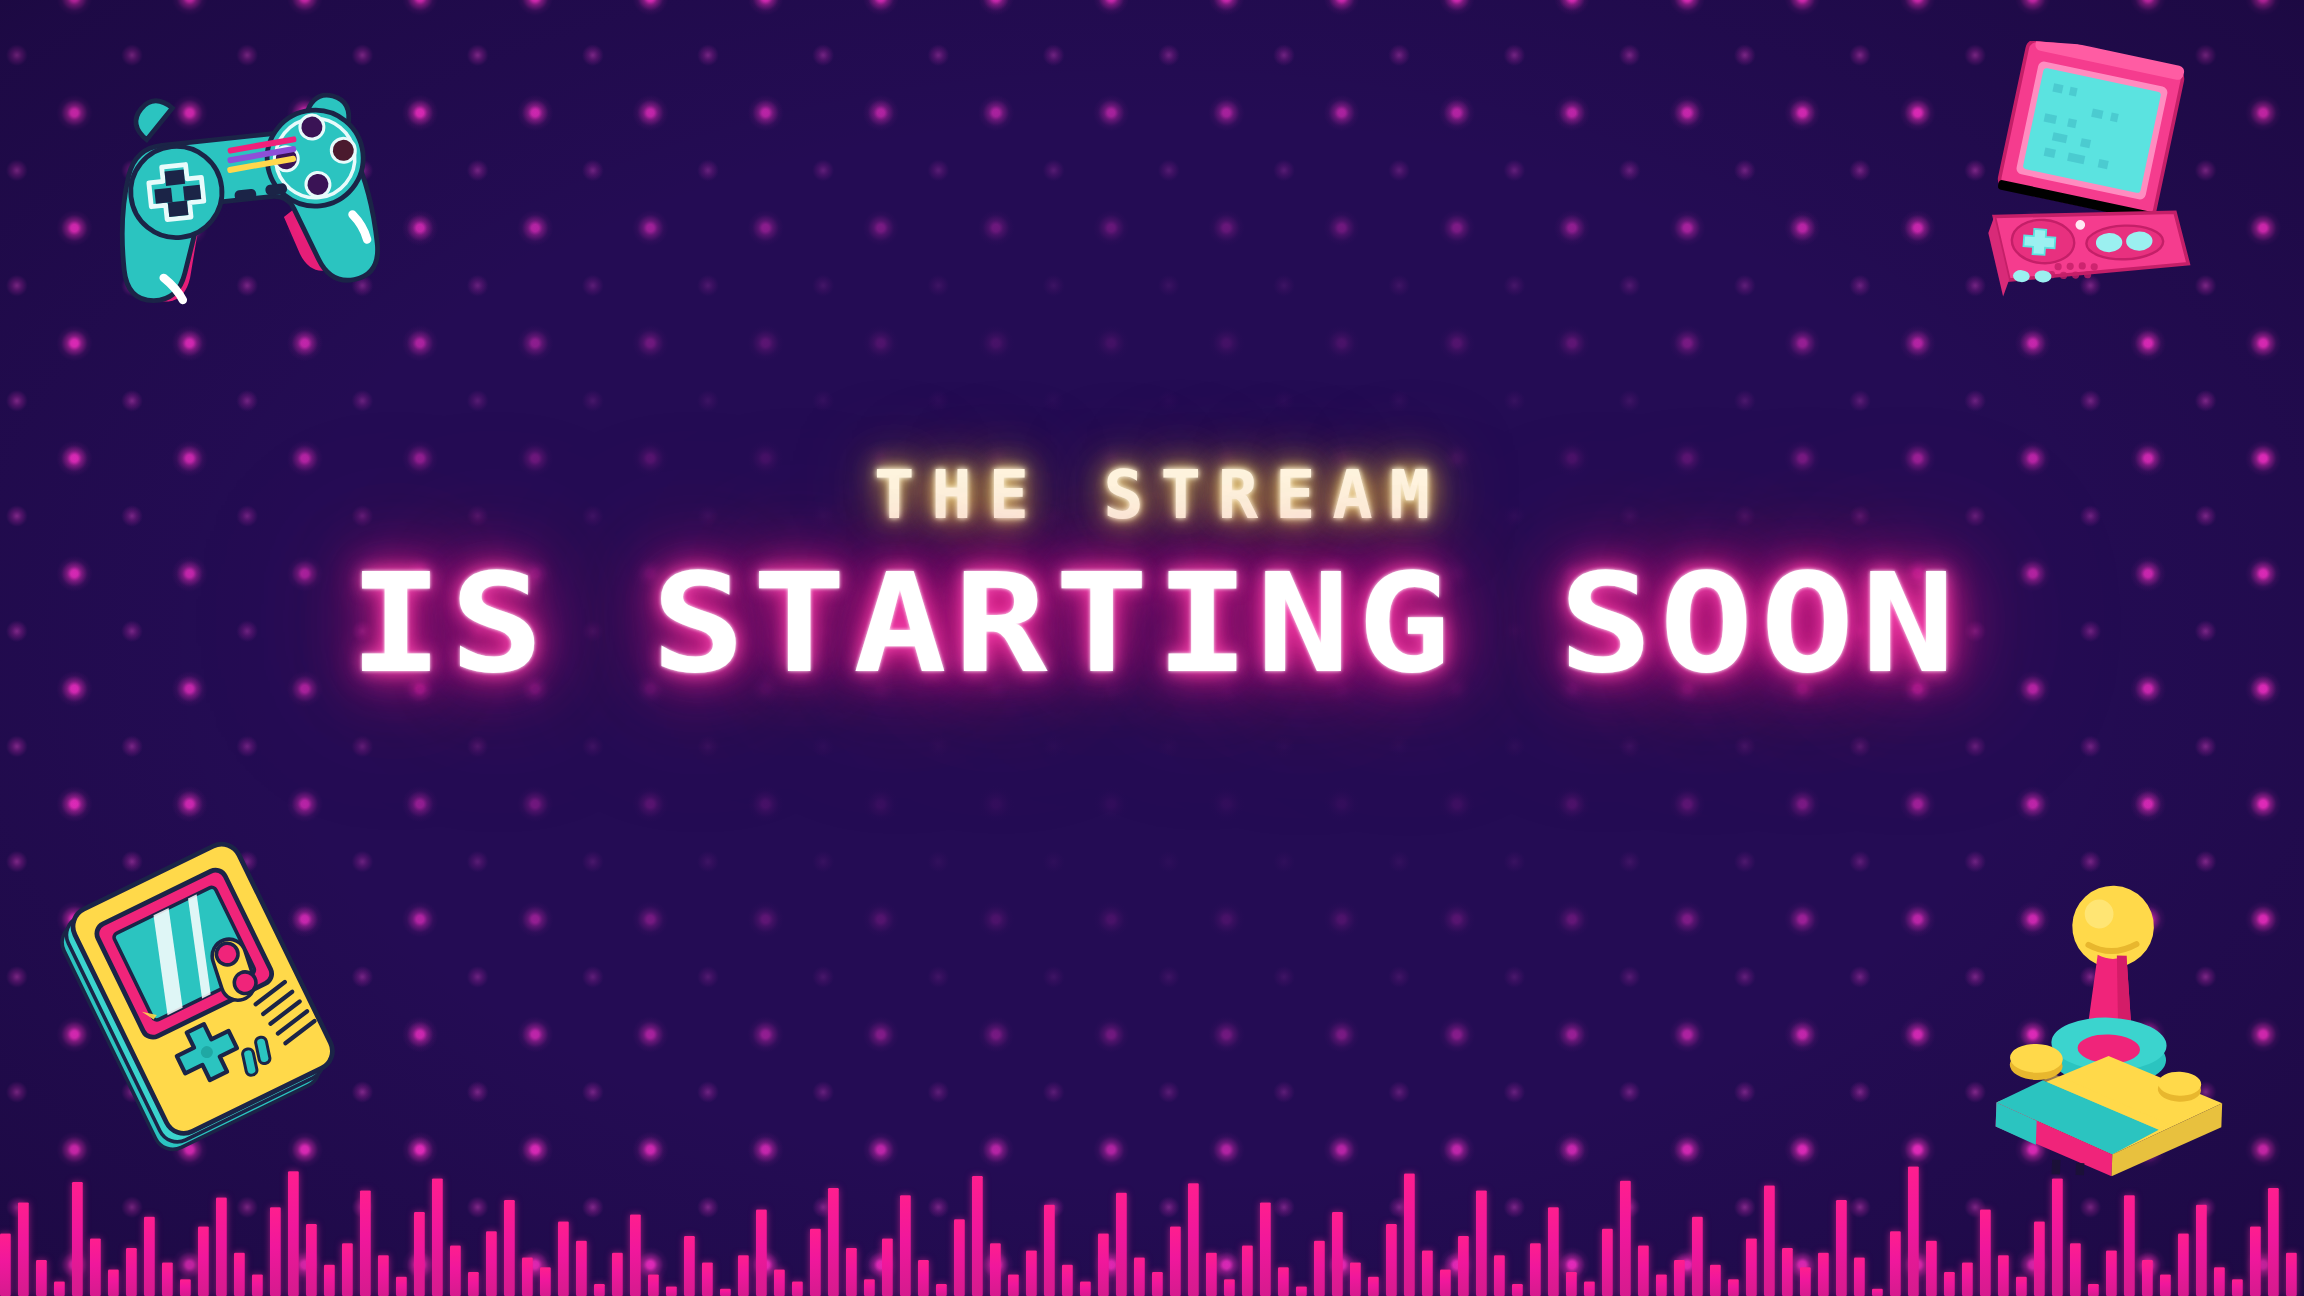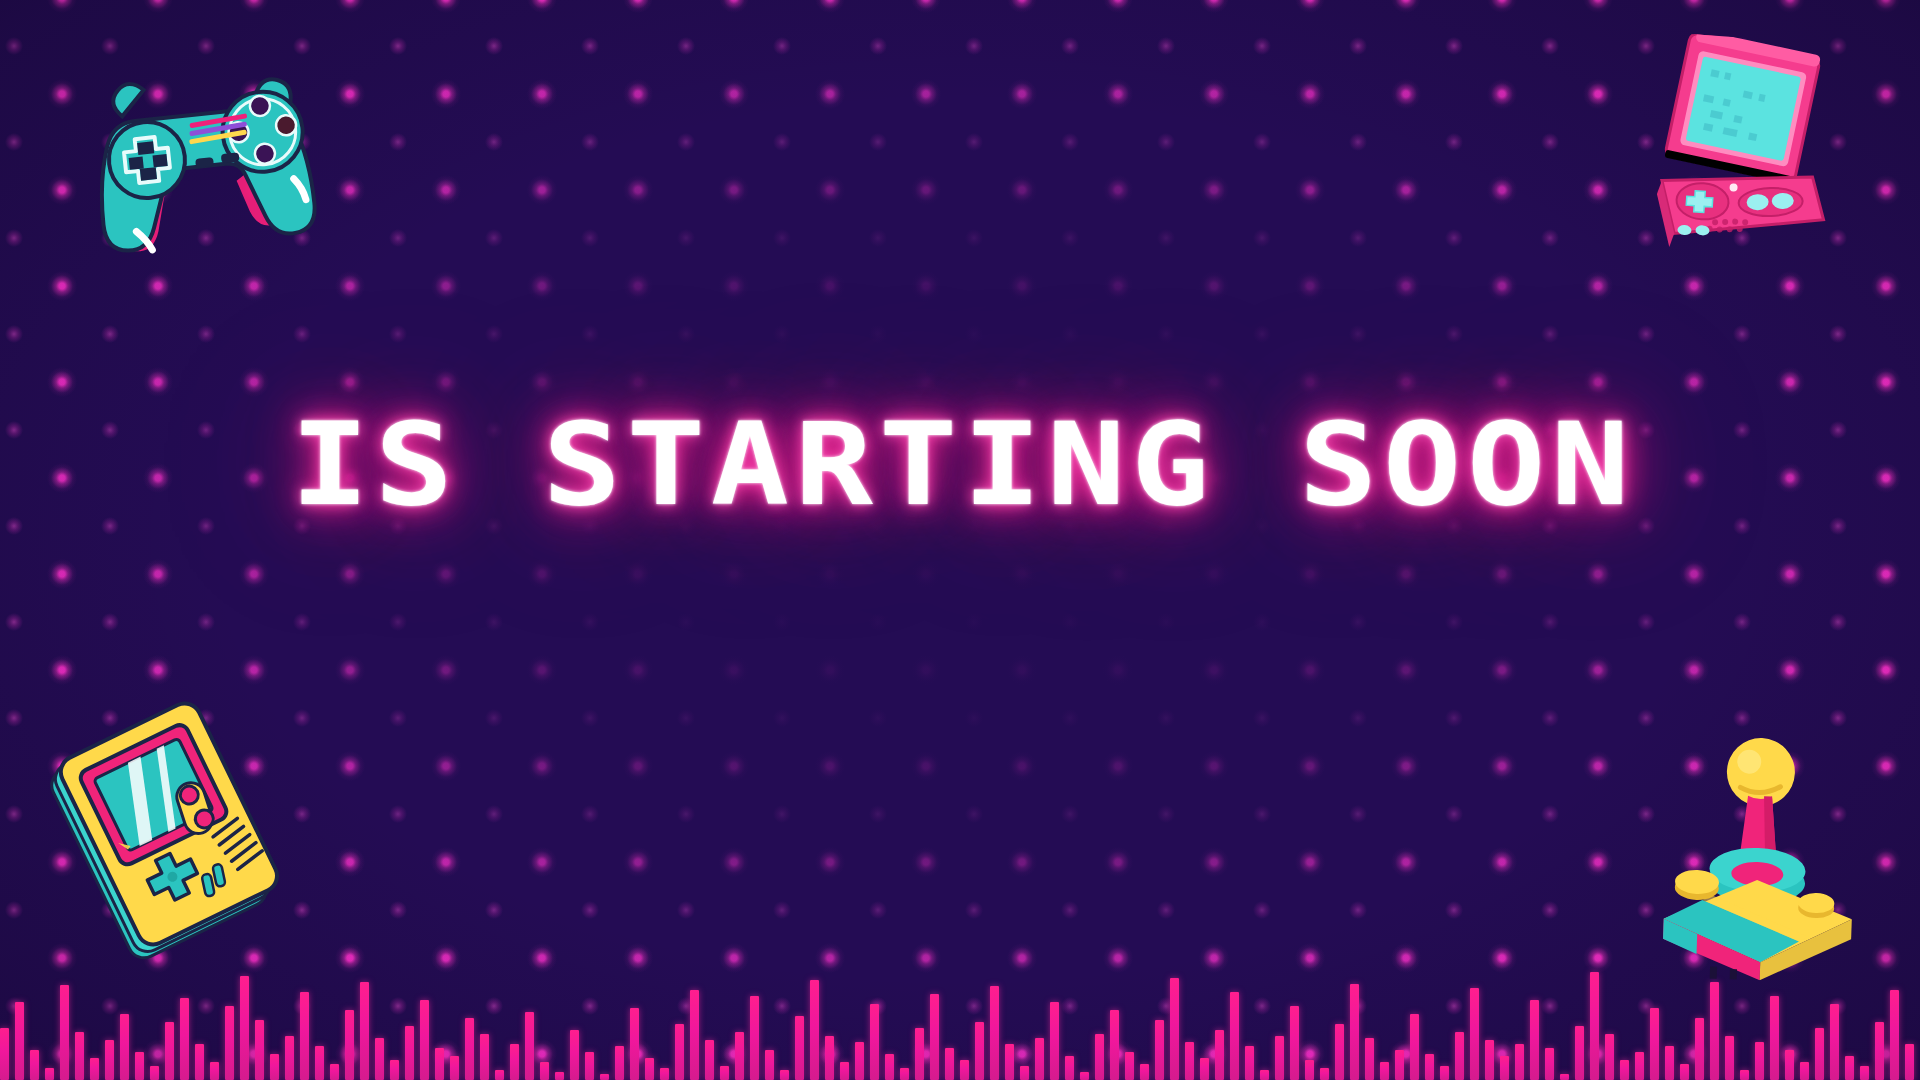--- a/index.html
+++ b/index.html
@@ -317,20 +317,21 @@
       <ellipse cx="56" cy="154" rx="22" ry="12" fill="#FFD94A"></ellipse>
       <ellipse cx="176" cy="176" rx="18" ry="10" fill="#E8B72E"></ellipse>
       <ellipse cx="176" cy="171" rx="18" ry="10" fill="#FFD94A"></ellipse>
 
       <rect x="72" y="238" width="7" height="14" fill="#1B1038"></rect>
       <rect x="92" y="240" width="7" height="12" fill="#1B1038"></rect>
     </svg>
   </div>
 
   <div class="title-block">
+    <div class="line-small pix">THE STREAM</div>
     <div class="line-big pix">IS STARTING SOON</div>
   </div>
 
   <div class="waveform" id="waveform">
       <div class="wave-bar" style="height: 52px;"></div>
       <div class="wave-bar" style="height: 78px;"></div>
       <div class="wave-bar" style="height: 30px;"></div>
       <div class="wave-bar" style="height: 12px;"></div>
       <div class="wave-bar" style="height: 95px;"></div>
       <div class="wave-bar" style="height: 48px;"></div>

